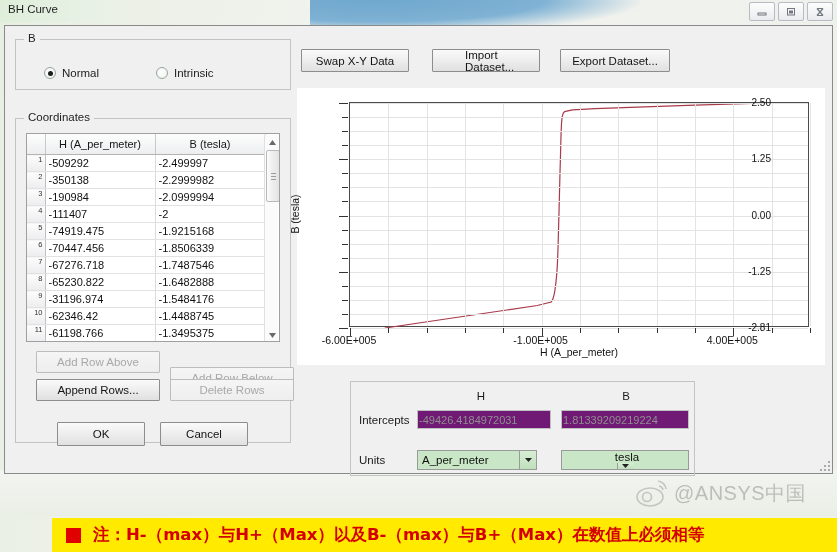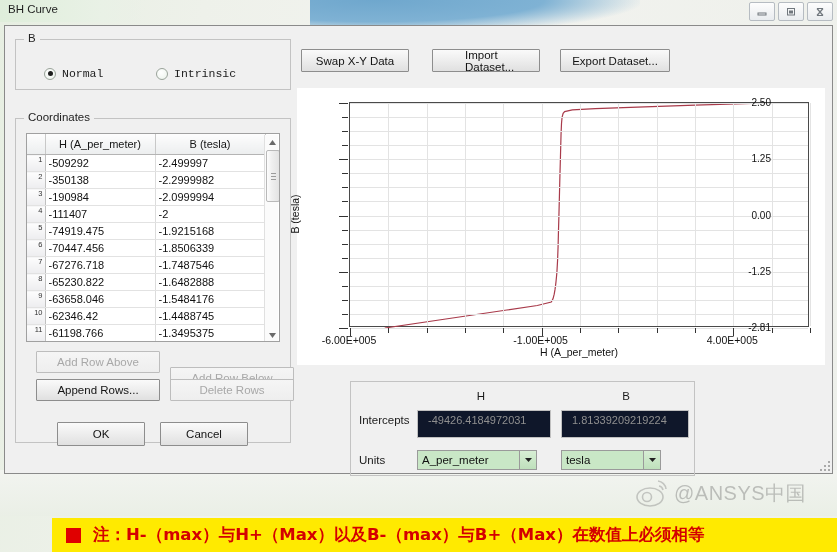--- a/index.html
+++ b/index.html
@@ -35,21 +35,21 @@
 
   
   .groupbox{position:absolute;border:1px solid #c3c3c3;box-sizing:border-box;}
   .groupbox > .gtitle{position:absolute;top:-8px;left:8px;background:#f0f0f0;
     padding:0 4px;font-size:11.5px;color:#232323;}
 
   #grp-b{left:10px;top:13px;width:276px;height:51px;}
   #grp-coord{left:10px;top:92px;width:276px;height:325px;}
 
   
-  .radio{position:absolute;display:flex;align-items:center;gap:6px;font-size:11.5px;color:#1c1c1c;font-family:Liberation Mono, monospace;}
+  .radio{position:absolute;display:flex;align-items:center;gap:6px;font-size:11.5px;color:#1c1c1c;}
   .radio .dot{width:12px;height:12px;border-radius:50%;border:1px solid #9aa39a;
     background:radial-gradient(circle at 40% 35%,#ffffff,#eaf1ea);box-sizing:border-box;
     display:flex;align-items:center;justify-content:center;}
   .radio.on .dot::after{content:"";width:5px;height:5px;border-radius:50%;background:#1d1d1d;}
   #rb-normal{left:28px;top:27px;}
   #rb-intrinsic{left:140px;top:27px;}
 
   
   #tablewrap{position:absolute;left:10px;top:14px;width:254px;height:209px;
     border:1px solid #a0a0a0;background:#ffffff;box-sizing:border-box;overflow:hidden;}
@@ -110,38 +110,38 @@
   .xlab{position:absolute;font-size:10.5px;color:#111;transform:translateX(-50%);white-space:nowrap;}
   #ylabel{position:absolute;left:-2px;top:126px;font-size:10.5px;color:#111;
     transform:translate(-50%,-50%) rotate(-90deg);transform-origin:center;white-space:nowrap;}
   #xlabel{position:absolute;left:282px;top:258px;font-size:10.5px;color:#111;
     transform:translateX(-50%);white-space:nowrap;}
   #curve{position:absolute;left:0;top:0;}
 
   
   #grp-int{left:345px;top:355px;width:345px;height:95px;border:1px solid #c3c3c3;}
   .lbl{position:absolute;font-size:11.5px;color:#1b1b1b;}
-  .ro-input{position:absolute;box-sizing:border-box;height:28px;border:1px solid #c0c0c0;
-    background:#0f172a;color:#8f8f8f;font-size:11px;padding:2px 10px;line-height:15px;
+  .ro-input{position:absolute;box-sizing:border-box;height:19px;border:1px solid #c0c0c0;
+    background:#701a75;color:#8f8f8f;font-size:11px;padding:2px 1px;line-height:15px;
     white-space:nowrap;overflow:hidden;}
   .combo{position:absolute;box-sizing:border-box;height:20px;border:1px solid #9a9a9a;
     background:#c9e7c6;display:flex;align-items:center;}
   .combo .ctext{flex:1;font-size:11.5px;color:#101010;padding-left:4px;}
   .combo .carrow{width:16px;height:18px;border-left:1px solid #9a9a9a;
     background:linear-gradient(180deg,#d7eed4,#bfe0bc);
     display:flex;align-items:center;justify-content:center;}
 
   #int-hh{left:60px;top:8px;width:140px;text-align:center;}
   #int-bh{left:212px;top:8px;width:126px;text-align:center;}
   #int-lbl{left:8px;top:32px;}
   #units-lbl{left:8px;top:72px;}
   #int-h-val{left:66px;top:28px;width:134px;}
   #int-b-val{left:210px;top:28px;width:128px;}
   #units-h{left:66px;top:68px;width:120px;}
-  #units-b{left:210px;top:68px;width:100px;}
+  #units-b{left:210px;top:68px;width:128px;flex-direction:column;}
 
   
   #watermark{position:absolute;left:636px;top:478px;display:flex;align-items:center;gap:4px;
     opacity:.34;color:#5a5a5a;text-align:center;}
   #watermark .wtext{font-size:20px;letter-spacing:.5px;}
   #wm2{position:absolute;left:612px;top:516px;font-size:21px;color:#8a8a8a;opacity:.42;}
   #banner{position:absolute;left:52px;top:518px;width:785px;height:34px;background:#ffea00;
     display:flex;align-items:center;}
   #banner .sq{width:15px;height:15px;background:#e00000;margin:0 12px 0 14px;flex:none;}
   #banner .btxt{font-size:16.5px;font-weight:bold;color:#d40000;white-space:nowrap;
@@ -250,21 +250,21 @@
               <td>-67276.718</td>
               <td>-1.7487546</td>
             </tr>
             <tr>
               <td class="rowhdr">8</td>
               <td>-65230.822</td>
               <td>-1.6482888</td>
             </tr>
             <tr>
               <td class="rowhdr">9</td>
-              <td>-63658.046</td>
+              <td>-31196.974</td>
               <td>-1.5484176</td>
             </tr>
             <tr>
               <td class="rowhdr">10</td>
               <td>-62346.42</td>
               <td>-1.4488745</td>
             </tr>
             <tr>
               <td class="rowhdr">11</td>
               <td>-61198.766</td>

